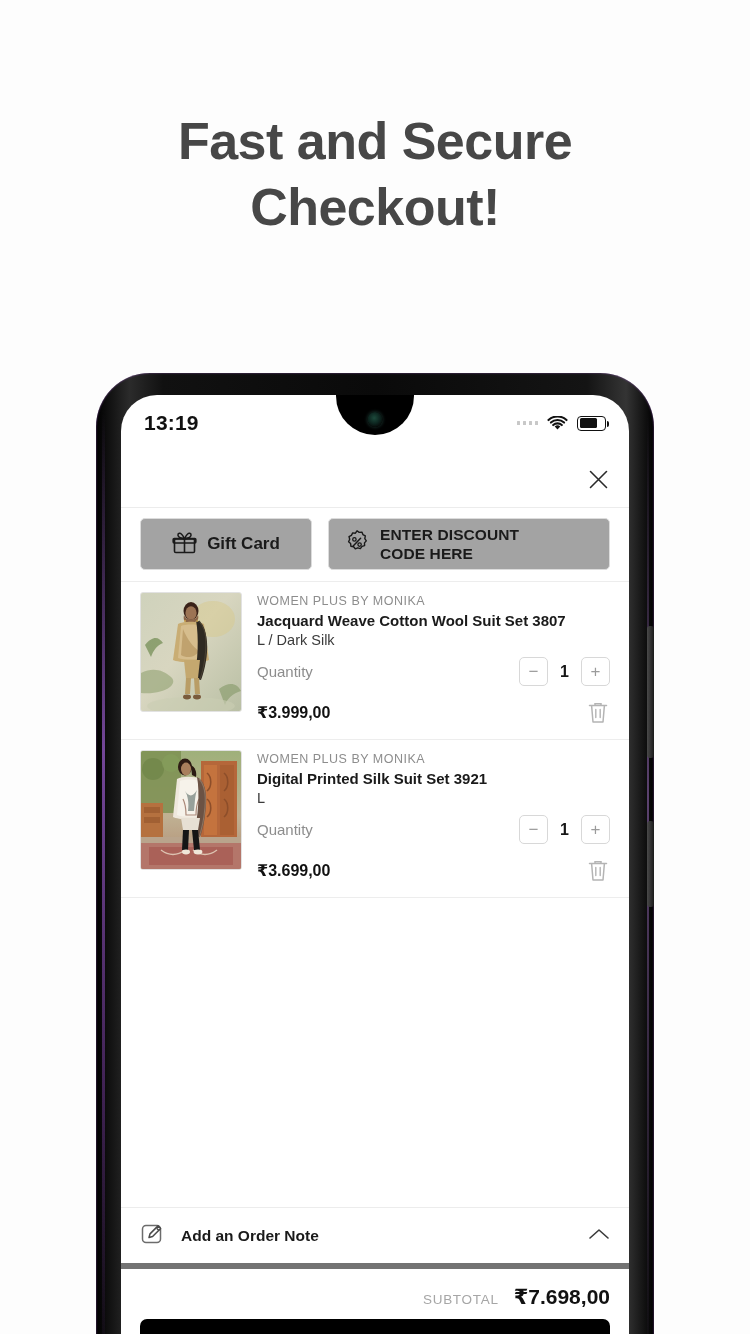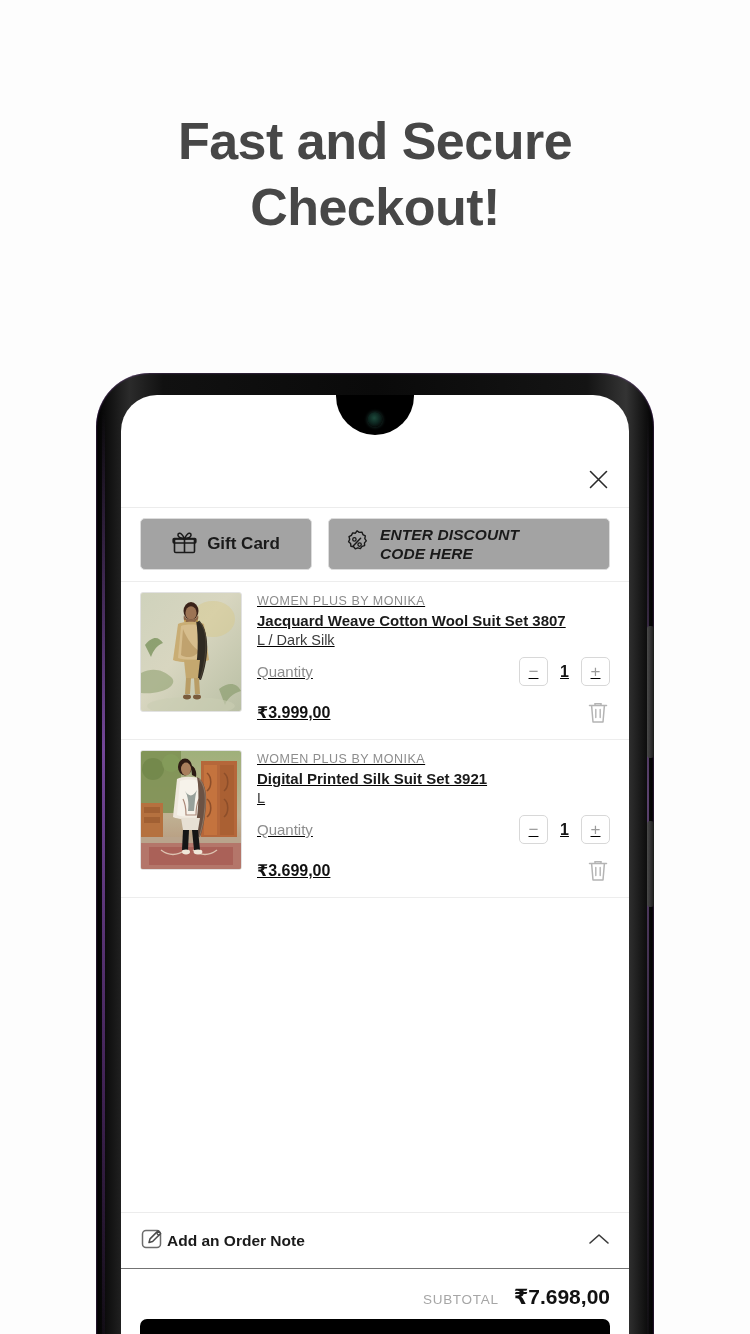--- a/index.html
+++ b/index.html
@@ -88,29 +88,28 @@
     display:flex;gap:16px;
     border-top:1px solid #ececec;
   }
   .promo-btn{
     border:1px solid #dcdcdc;border-radius:5px;background:#a3a3a3;
     display:flex;align-items:center;box-sizing:border-box;
   }
   .gift-btn{width:172px;height:52px;justify-content:center;gap:10px;}
   .gift-btn .lbl{font-size:17px;font-weight:bold;color:#1a1a1a;}
   .disc-btn{flex:1;height:52px;gap:10px;padding-left:15px;}
-  .disc-btn .lbl{font-size:15.5px;font-weight:bold;color:#1a1a1a;line-height:19px;letter-spacing:.1px;font-style:italic;}
+  .disc-btn .lbl{font-size:15.5px;font-weight:bold;color:#1a1a1a;line-height:19px;letter-spacing:.1px;}
 
   
   .items{position:absolute;left:0;top:186px;width:508px;}
   .item{
     display:flex;gap:15px;box-sizing:border-box;
     padding:10px 19px 14px 19px;
     border-top:1px solid #ededed;
-    text-decoration:underline;
   }
   .thumb{
     width:100px;height:118px;flex:0 0 100px;
     border:1px solid #e2e2e2;border-radius:3px;
     overflow:hidden;position:relative;background:#e9e6dc;
   }
   .thumb svg{display:block;width:100%;height:100%;}
   .info{flex:1;min-width:0;padding-top:2px;}
   .vendor{font-size:12.5px;color:#8d8d8d;letter-spacing:.5px;margin-bottom:3px;}
   .title{font-size:15px;font-weight:bold;color:#1a1a1a;line-height:19px;}
@@ -125,23 +124,23 @@
   }
   .qval{font-size:16px;font-weight:bold;color:#161616;min-width:11px;text-align:center;}
   .prow{display:flex;align-items:center;justify-content:space-between;margin-top:14px;}
   .price{font-size:16px;font-weight:bold;color:#111;}
   .trash svg{display:block;}
   .items-end{border-top:1px solid #ededed;height:0;}
 
   
   .footer{position:absolute;left:0;bottom:0;width:508px;background:#fff;}
   .note{
-    display:flex;align-items:center;gap:2px;
+    display:flex;align-items:center;gap:16px;
     padding:13px 19px;box-sizing:border-box;
-    border-top:1px solid #ececec;border-bottom:1px solid #737373;
+    border-top:1px solid #ececec;border-bottom:6px solid #737373;
   }
   .note .lbl{font-size:15.5px;font-weight:bold;color:#1a1a1a;flex:1;}
   .subtotal{
     display:flex;align-items:baseline;justify-content:flex-end;gap:15px;
     padding:16px 19px 10px 19px;box-sizing:border-box;
   }
   .sub-lbl{font-size:13.5px;color:#a6a6a6;letter-spacing:.7px;}
   .sub-val{font-size:21px;font-weight:bold;color:#111;}
   .checkout-btn{
     margin:0 19px;height:54px;background:#000;border-radius:7px;
@@ -160,20 +159,42 @@
   <div class="phone-sheen-r"></div>
   <div class="btn-vol"></div>
   <div class="btn-pwr"></div>
 
   <div class="screen">
 
     <div class="notch">
       <div class="cam"></div>
     </div>
 
+    <div class="statusbar">
+      <div class="st-time">13:19</div>
+      <div class="st-right">
+        <div class="st-dots">
+            <i></i>
+            <i></i>
+            <i></i>
+            <i></i>
+          </div>
+        <div class="st-wifi">
+          <svg width="21" height="15" viewBox="0 0 21 15">
+            <path d="M10.5 13.6 7.7 10.6a4.1 4.1 0 0 1 5.6 0Z" fill="#111"></path>
+            <path d="M3.9 6.6a9.6 9.6 0 0 1 13.2 0" stroke="#111" stroke-width="2.1" fill="none" stroke-linecap="round"></path>
+            <path d="M6.2 9.1a6.3 6.3 0 0 1 8.6 0" stroke="#111" stroke-width="2.1" fill="none" stroke-linecap="round"></path>
+            <path d="M1.5 4.1a13 13 0 0 1 18 0" stroke="#111" stroke-width="2.1" fill="none" stroke-linecap="round"></path>
+          </svg>
+        </div>
+        <div class="st-batt">
+            <i></i>
+          </div>
+      </div>
+    </div>
 
     <div class="close-row">
       <span>
         <svg width="23" height="23" viewBox="0 0 23 23">
           <path d="M3.5 3.5 19.5 19.5M19.5 3.5 3.5 19.5" stroke="#2a2a2a" stroke-width="1.6" stroke-linecap="round"></path>
         </svg>
       </span>
     </div>
 
     <div class="promo">

